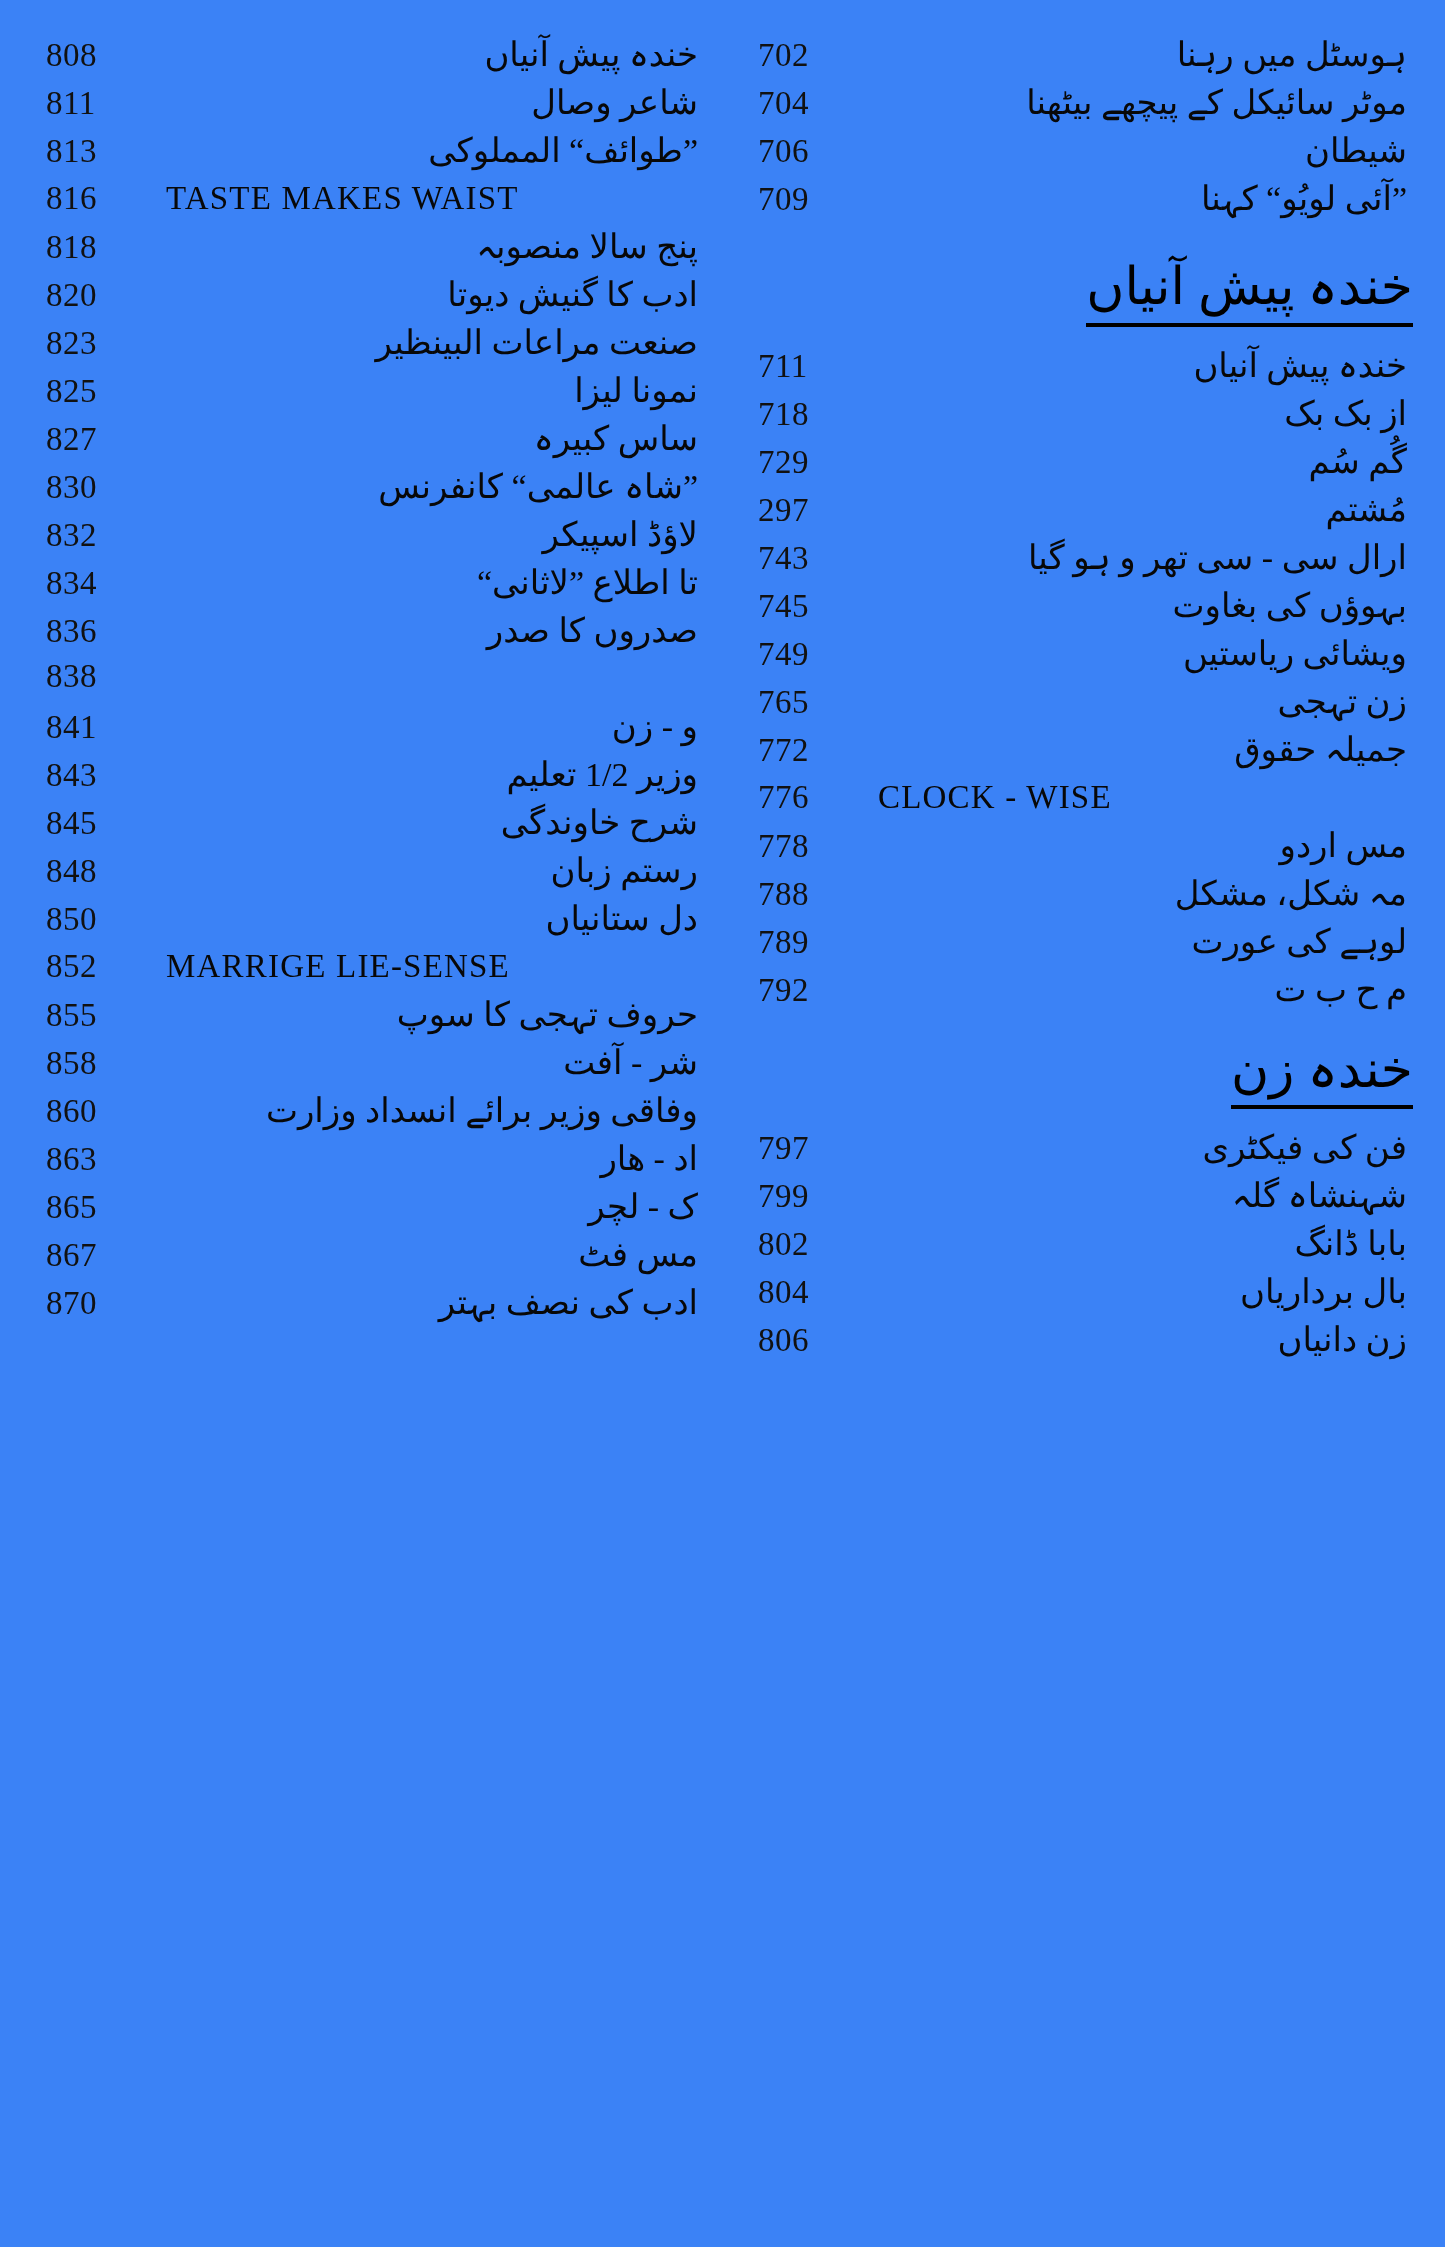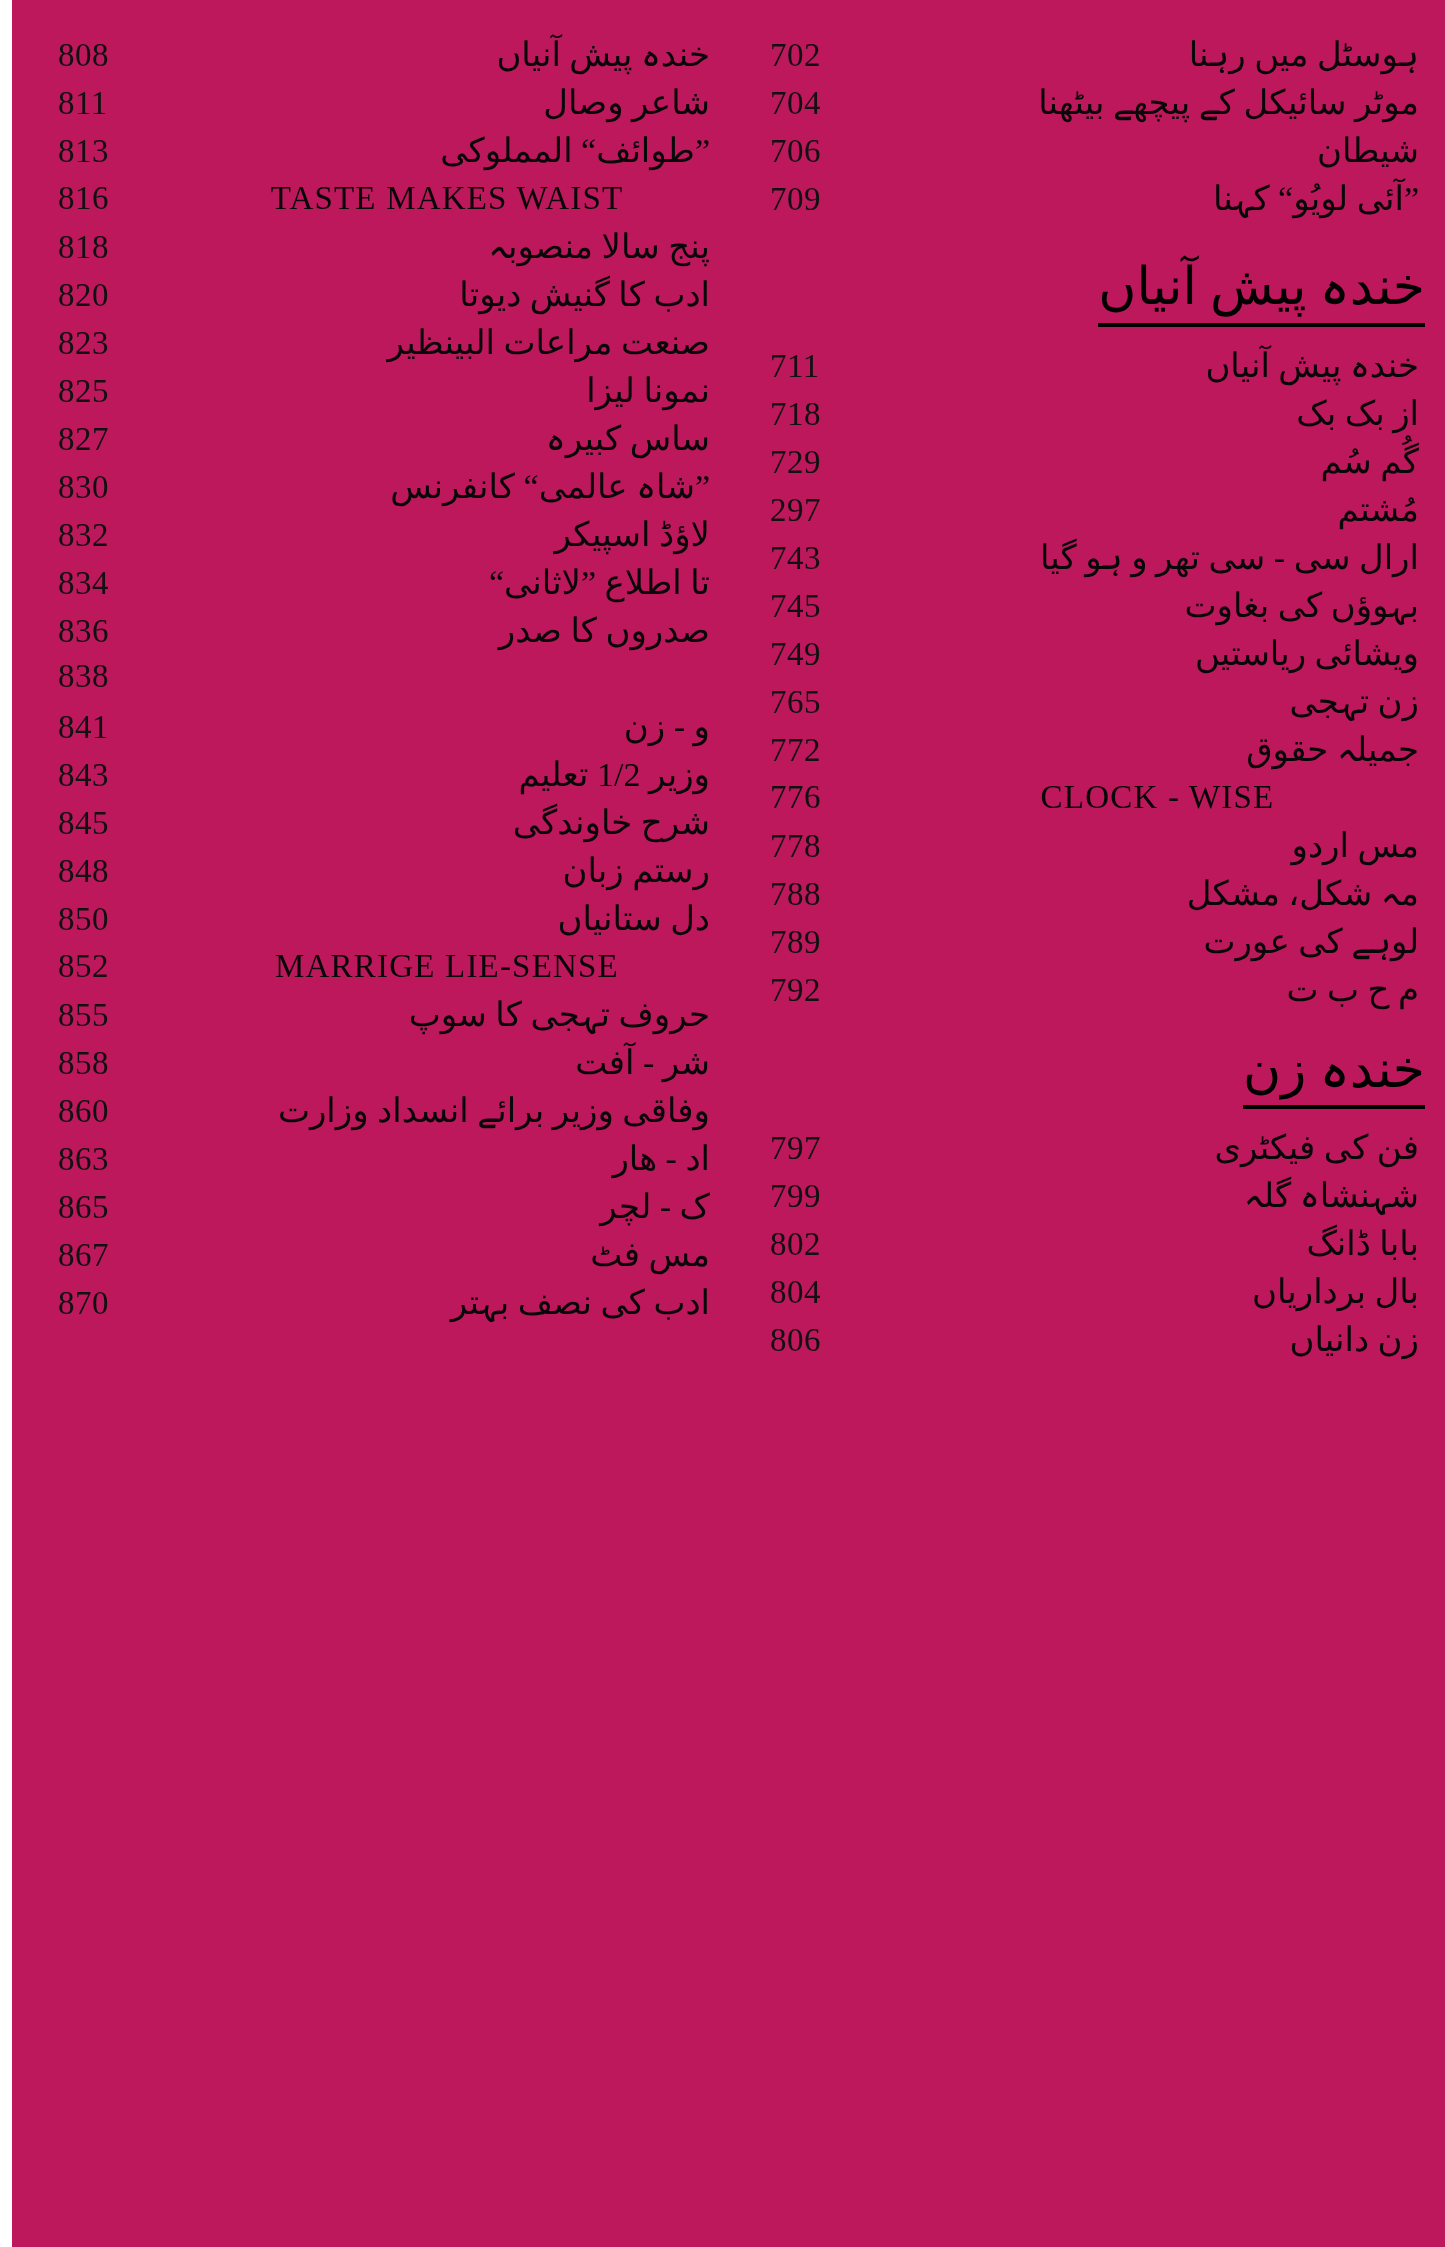--- a/index.html
+++ b/index.html
@@ -12,22 +12,21 @@
     height: 2247px;
     position: relative;
     font-family: "Liberation Serif", "DejaVu Serif", serif;
     color: #000000;
     overflow: hidden;
   }
 
   .page {
     position: absolute;
     inset: 0;
-    background: #be185d;
-    margin-left: 12px;
+    background: #3b82f6;
   }
 
   
   .columns {
     position: absolute;
     top: 34px;
     left: 0;
     width: 1445px;
     height: 2180px;
     display: flex;
@@ -68,21 +67,21 @@
     font-family: "Liberation Serif", "DejaVu Serif", serif;
     font-size: 34px;
     line-height: 1.22;
     color: #080808;
     padding-right: 6px;
     white-space: nowrap;
     overflow: visible;
   }
   .row-title.latin {
     direction: ltr;
-    text-align: center;
+    text-align: left;
     font-size: 33px;
     letter-spacing: 1.2px;
     padding-right: 0;
   }
 
   
   .row.wide .row-title { font-size: 34px; }
 
   
   .section-head {

